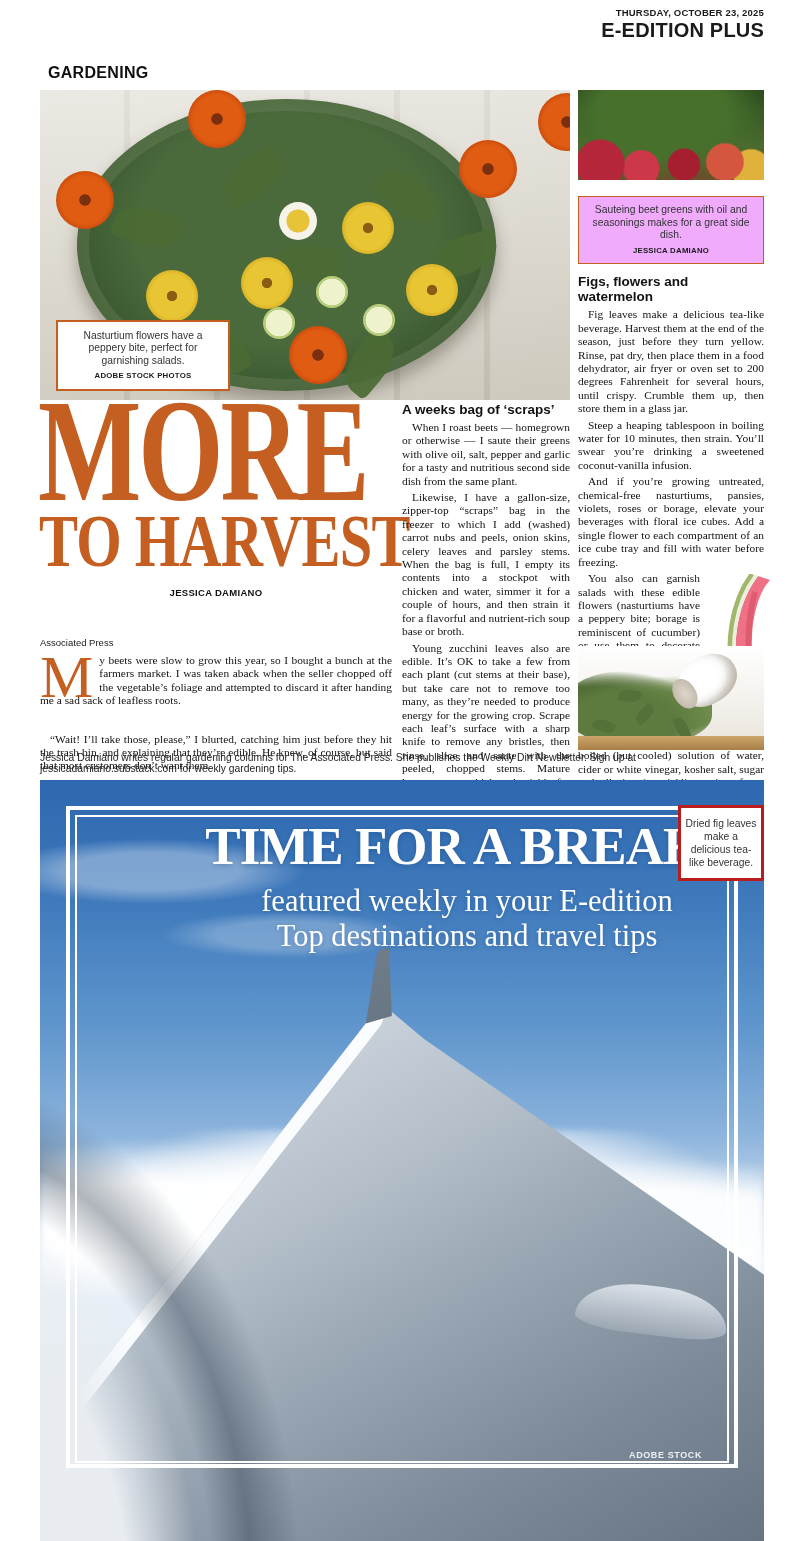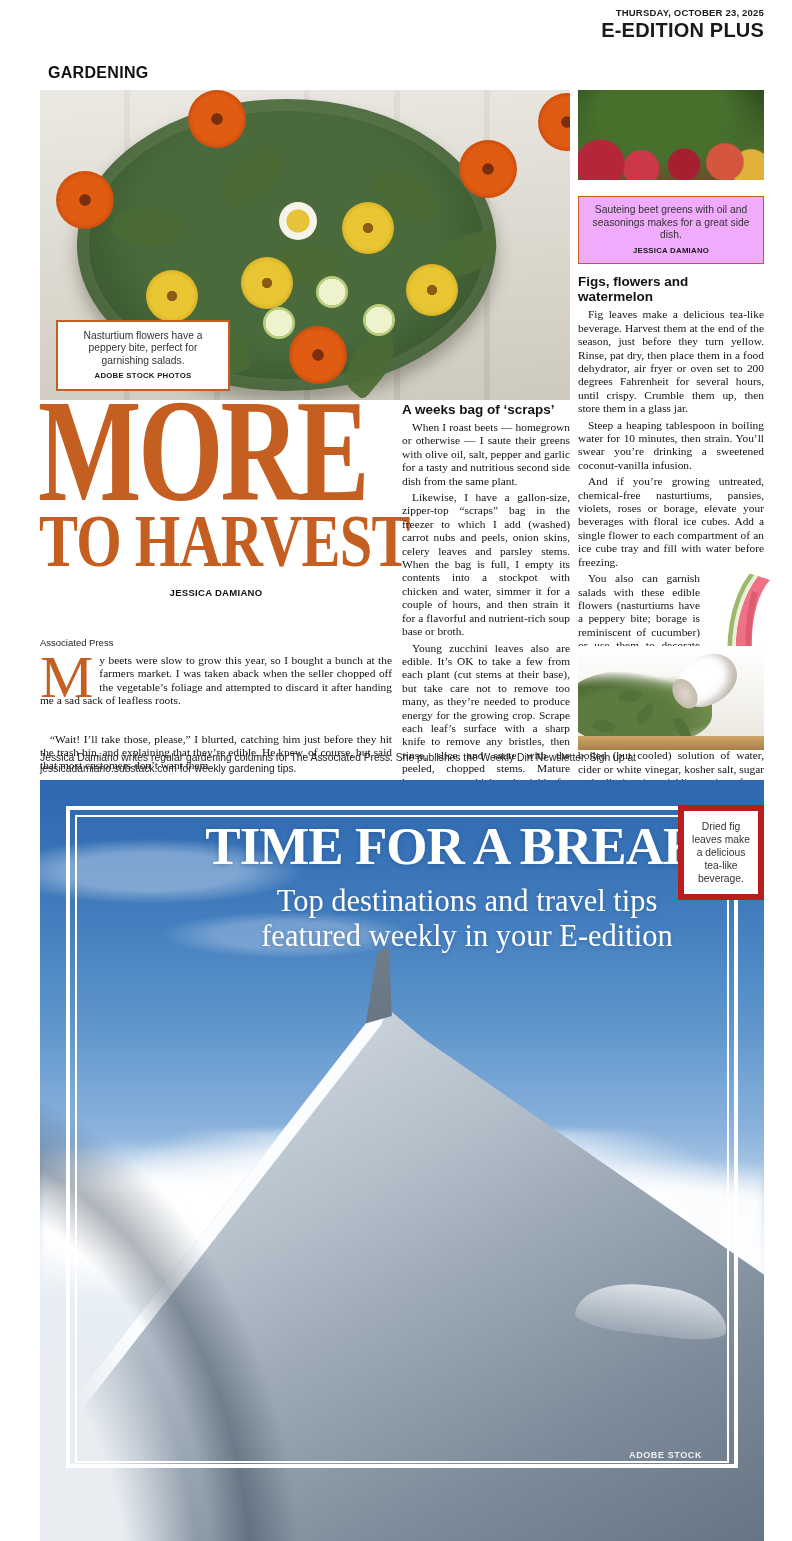--- a/index.html
+++ b/index.html
@@ -54,21 +54,21 @@
       radial-gradient(ellipse at 45% 25%, #46702c 0 45%, rgba(0,0,0,0) 70%),
       linear-gradient(180deg, #2e4d1f, #4a6b2e 62%, #6b4f2a);
   }
   .beet-cap { border:1.5px solid #c45e21; background:#f0abfc; margin-top:16px; padding:7px 5px 6px;
     text-align:center; font-family:"Liberation Sans", sans-serif; font-size:10.3px;
     line-height:12.6px; color:#333; }
   .col-head { margin:10px 0 4px; font-family:"Liberation Sans", sans-serif;
     font-weight:700; font-size:13.5px; color:#111; }
   .bodytext p { margin:0 0 3px; font-size:11.4px; line-height:13.4px; text-align:justify; text-indent:10px; }
   .melon { float:right; width:58px; height:146px; margin:2px 0 2px 6px; }
-  .figbox { float:right; clear:right; width:86px; border:6px solid #b91c1c; background:#fff;
+  .figbox { float:right; clear:right; width:86px; border:3px solid #b91c1c; background:#fff;
     padding:9px 4px; margin:2px 0 4px 7px; position:relative; z-index:2;
     font-family:"Liberation Sans", sans-serif; font-size:10.3px; line-height:13px;
     color:#333; text-align:center; text-indent:0; }
   .fig-art { position:absolute; left:0; right:0; bottom:0; height:104px; overflow:hidden;
     background: linear-gradient(#ffffff, #f3f1ec 55%, #e9e4da); }
   .fig-wood { position:absolute; bottom:0; left:0; right:0; height:14px;
     background: linear-gradient(#cda66c,#a97f47); }
   .fig-pile { position:absolute; left:-6%; bottom:6px; width:78%; height:70%; border-radius:40%;
     background:
       radial-gradient(ellipse at 38% 75%, #5d7a3f 0 42%, rgba(0,0,0,0) 70%),
@@ -248,19 +248,19 @@
     <div class="wing"></div>
     <div class="wing-edge"></div>
     <div class="winglet"></div>
     <div class="fairing"></div>
     <div class="win-pale"></div>
     <div class="win-dark"></div>
     <div class="frame-outer"></div>
     <div class="frame-inner"></div>
     <div class="ad-head">TIME FOR A BREAK?</div>
     <div class="ad-sub">
+      <div>featured weekly in your E-edition</div>
       <div>Top destinations and travel tips</div>
-      <div>featured weekly in your E-edition</div>
     </div>
     <div class="ad-credit">ADOBE STOCK</div>
   </div>
 
 </div>
 
 </body></html>

